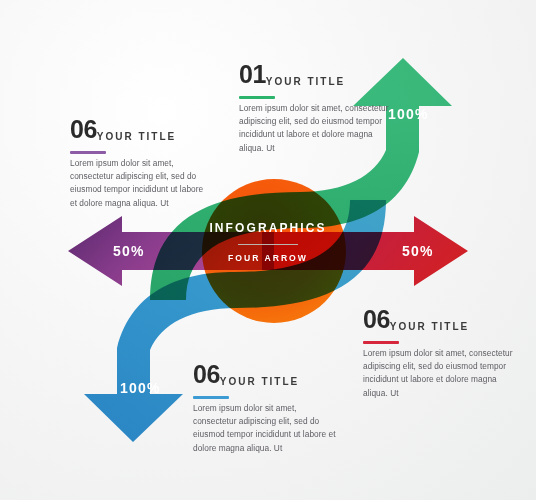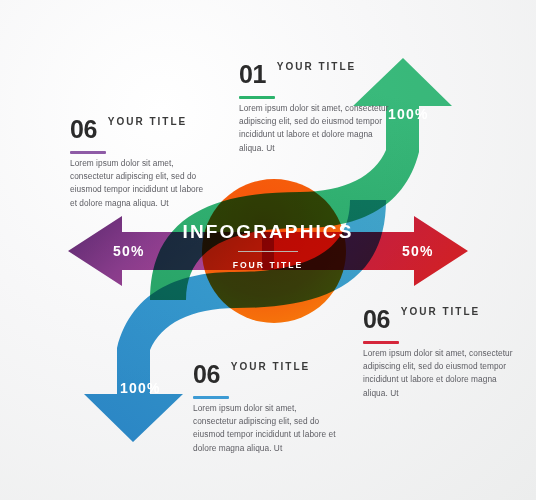--- a/index.html
+++ b/index.html
@@ -13,21 +13,21 @@
     background:
       radial-gradient(circle at 30% 22%, #ffffff 0%, #f7f7f8 42%, #eceded 100%);
     overflow:hidden;
   }
   
   #arrows{position:absolute;left:0;top:0;width:536px;height:500px;}
   .blend{mix-blend-mode:multiply;}
 
   
   .block{position:absolute;}
-  .head{display:flex;align-items:flex-start;gap:11px;white-space:nowrap;}
+  .head{display:flex;align-items:flex-end;white-space:nowrap;}
   .num{
     font-size:25px;font-weight:bold;color:#2b2b2b;
     letter-spacing:-0.5px;line-height:1;
   }
   .ttl{
     font-size:10px;font-weight:bold;color:#3a3a3a;
     letter-spacing:2.0px;line-height:1;
   }
   .rule{height:2.6px;width:36px;margin-top:9px;border-radius:1px;}
   .body{
@@ -54,21 +54,21 @@
   #pct-left{left:113px;top:243px;}
   #pct-right{left:402px;top:243px;}
   #pct-down{left:120px;top:380px;}
 
   
   #center-label{
     position:absolute;left:0;top:222px;width:536px;text-align:center;
     pointer-events:none;
   }
   #center-main{
-    color:#ffffff;font-size:19px;font-weight:bold;letter-spacing:2.1px;
+    color:#ffffff;font-size:12px;font-weight:bold;letter-spacing:2.1px;
     line-height:1;
   }
   #center-div{
     width:60px;height:1px;background:#b9b4ae;margin:10px auto 9px auto;
   }
   #center-sub{
     color:#ffffff;font-size:8.6px;font-weight:bold;letter-spacing:2.0px;
     line-height:1;
   }
 </style>
@@ -157,21 +157,21 @@
            L 468,251
            L 414,216
            L 414,232
            Z"></path>
     </g>
   </svg>
 
   <div id="center-label">
     <div id="center-main">INFOGRAPHICS</div>
     <div id="center-div"></div>
-    <div id="center-sub">FOUR TITLE</div>
+    <div id="center-sub">FOUR ARROW</div>
   </div>
 
   <div class="pct" id="pct-up">100%</div>
   <div class="pct" id="pct-left">50%</div>
   <div class="pct" id="pct-right">50%</div>
   <div class="pct" id="pct-down">100%</div>
 
   <div class="block" id="block1">
     <div class="head">
       <span class="num">01</span>

